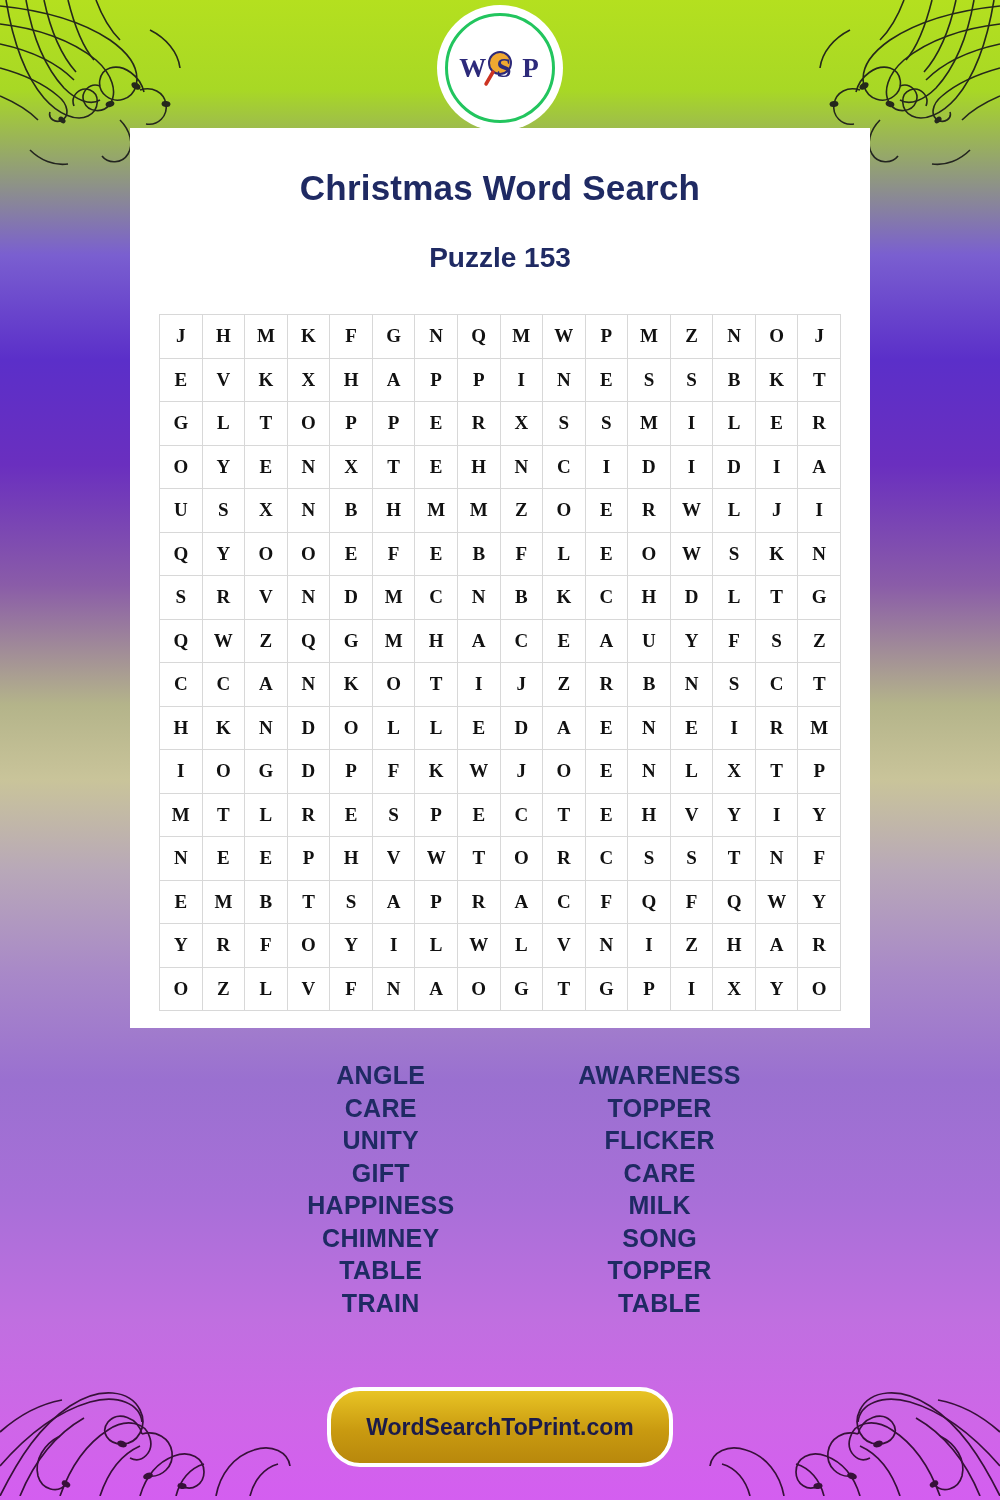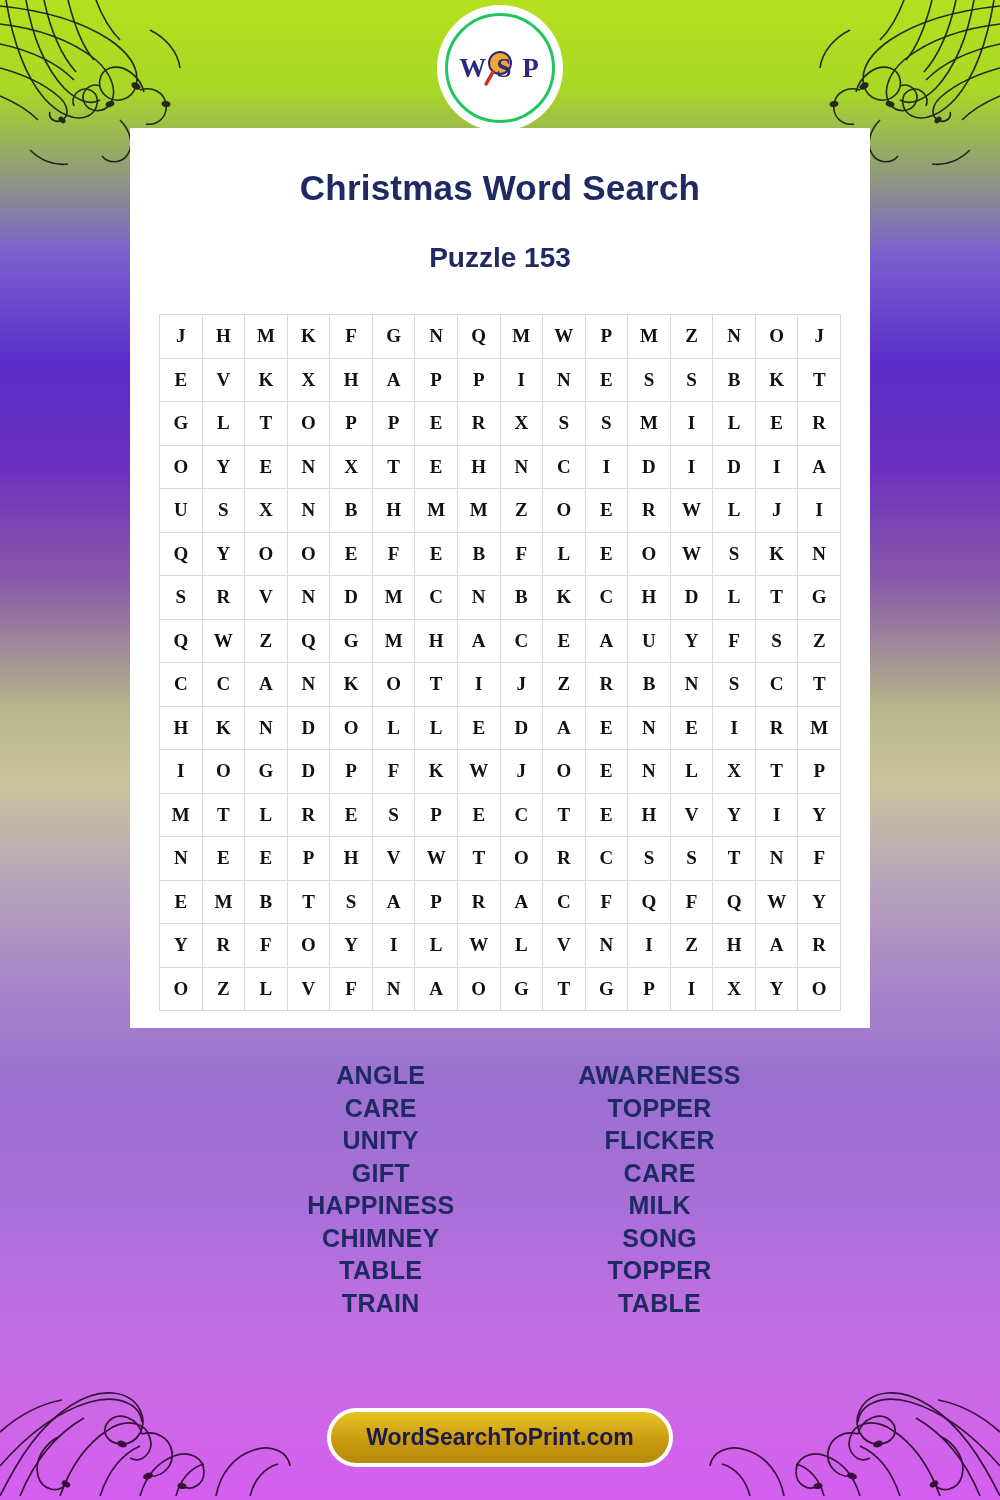--- a/index.html
+++ b/index.html
@@ -164,21 +164,21 @@
     white-space: nowrap;
   }
 
   
   .footer-btn {
     position: absolute;
     left: 50%;
     transform: translateX(-50%);
     bottom: 33px;
     width: 346px;
-    height: 59px;
+    height: 80px;
     border-radius: 33px;
     background: linear-gradient(180deg, #e8c424 0%, #c99a10 55%, #b8880c 100%);
     border: 4px solid #ffffff;
     display: flex;
     align-items: center;
     justify-content: center;
     z-index: 6;
     box-sizing: border-box;
   }
   .footer-btn span {

